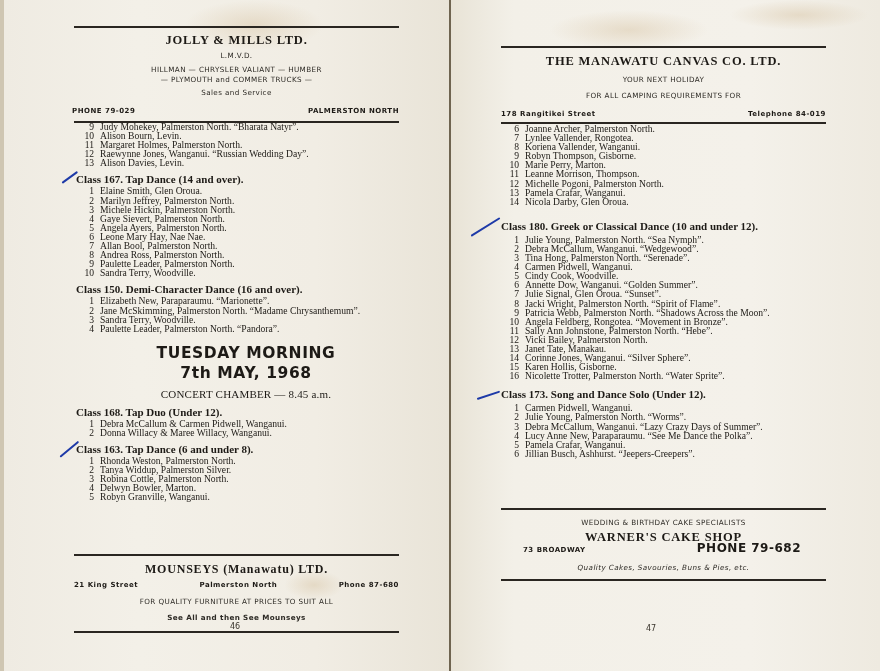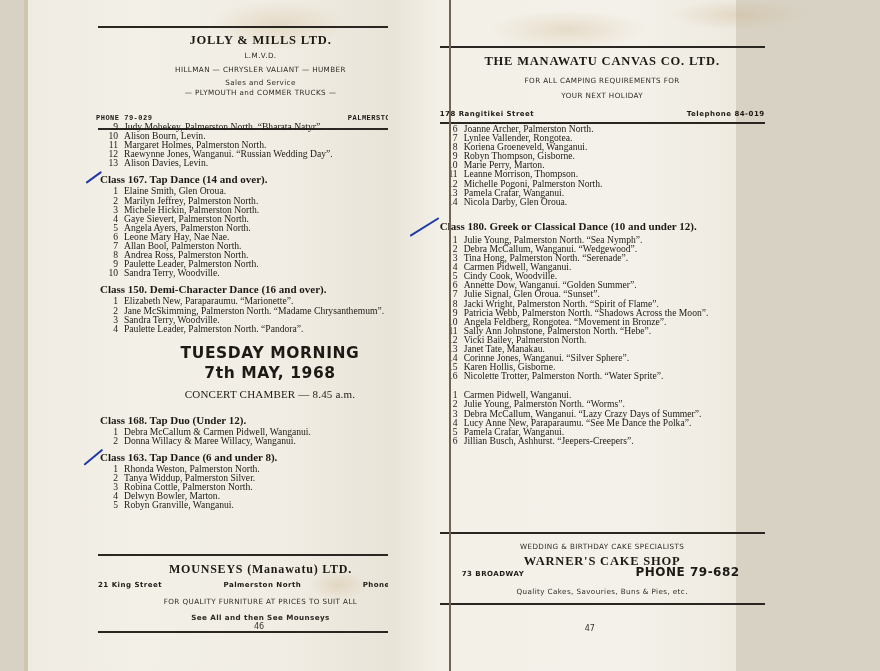--- a/index.html
+++ b/index.html
@@ -4,23 +4,22 @@
 <style>
   * { box-sizing: border-box; margin: 0; padding: 0; }
   html, body { width: 880px; height: 671px; overflow: hidden; }
   body {
     background: #d8d2c4;
     font-family: "Liberation Serif", serif;
     color: #1d1a16;
     position: relative;
   }
   .spread {
-    position: absolute; left: 0; top: 0; width: 736px; height: 671px;
+    position: absolute; left: 0; top: 0; width: 880px; height: 671px;
     display: flex;
-    padding-left: 24px;
   }
   .page {
     position: relative;
     height: 671px;
     background: linear-gradient(90deg, #efebe2 0%, #f3f0e8 30%, #f1ede4 70%, #e9e4d8 100%);
   }
   .page.left { width: 449px; border-left: 4px solid #cfc6b2; }
   .page.right {
     width: 431px;
     background: linear-gradient(90deg, #e8e3d6 0%, #f3f0e8 15%, #f4f1ea 70%, #eeeae0 100%);
@@ -82,23 +81,23 @@
 
   <div class="page left">
     <div class="stain" style="left:180px;top:0;width:140px;height:50px;"></div>
     <div class="stain" style="left:280px;top:570px;width:60px;height:30px;"></div>
 
     <div class="ad" style="top:26px;">
       <div class="rule"></div>
       <div class="ad-title" style="margin-top:5px;">JOLLY &amp; MILLS LTD.</div>
       <div class="ad-sub" style="margin-top:3px;">L.M.V.D.</div>
       <div class="ad-sub" style="margin-top:5px;">HILLMAN — CHRYSLER VALIANT — HUMBER</div>
+      <div class="ad-sub" style="margin-top:1px;">— PLYMOUTH and COMMER TRUCKS —</div>
       <div class="ad-sub" style="margin-top:4px;">Sales and Service</div>
-      <div class="ad-sub" style="margin-top:1px;">— PLYMOUTH and COMMER TRUCKS —</div>
-      <div class="ad-row" style="margin-top:17px;margin-left:-2px;font-family:Liberation Mono, monospace;">
+      <div class="ad-row" style="margin-top:10px;margin-left:-2px;">
         <span>PHONE 79-029</span>
         <span>PALMERSTON NORTH</span>
       </div>
       <div class="rule" style="margin-top:6px;"></div>
     </div>
 
     <div class="content" style="top:122px;">
       <div id="left-continued">
           <div class="entry">
             <span class="num">9</span>
@@ -185,21 +184,21 @@
           </div>
           <div class="entry">
             <span class="num">4</span>
             <span class="text">Paulette Leader, Palmerston North. “Pandora”.</span>
           </div>
         </div>
       <div style="height:10px;"></div>
       <div class="session-title">TUESDAY MORNING</div>
       <div class="session-title">7th MAY, 1968</div>
       <div class="session-sub" style="margin-top:3px;">CONCERT CHAMBER — 8.45 a.m.</div>
-      <div class="class-head" style="margin-top:12px;">Class 168. Tap Duo (Under 12).</div>
+      <div class="class-head" style="margin-top:4px;">Class 168. Tap Duo (Under 12).</div>
       <div id="left-168">
           <div class="entry">
             <span class="num">1</span>
             <span class="text">Debra McCallum &amp; Carmen Pidwell, Wanganui.</span>
           </div>
           <div class="entry">
             <span class="num">2</span>
             <span class="text">Donna Willacy &amp; Maree Willacy, Wanganui.</span>
           </div>
         </div>
@@ -249,42 +248,42 @@
 
   <div class="spine"></div>
 
   <div class="page right">
     <div class="stain" style="left:100px;top:10px;width:160px;height:40px;"></div>
     <div class="stain" style="left:280px;top:0;width:140px;height:30px;"></div>
 
     <div class="ad" style="top:46px;">
       <div class="rule"></div>
       <div class="ad-title" style="margin-top:6px;">THE MANAWATU CANVAS CO. LTD.</div>
+      <div class="ad-sub" style="margin-top:6px;">YOUR NEXT HOLIDAY</div>
       <div class="ad-sub" style="margin-top:7px;">FOR ALL CAMPING REQUIREMENTS FOR</div>
-      <div class="ad-sub" style="margin-top:6px;">YOUR NEXT HOLIDAY</div>
       <div class="ad-row" style="margin-top:10px;">
         <span>178 Rangitikei Street</span>
         <span>Telephone 84-019</span>
       </div>
       <div class="rule" style="margin-top:4px;"></div>
     </div>
 
     <div class="content" style="top:124px;">
       <div id="right-continued">
           <div class="entry">
             <span class="num">6</span>
             <span class="text">Joanne Archer, Palmerston North.</span>
           </div>
           <div class="entry">
             <span class="num">7</span>
             <span class="text">Lynlee Vallender, Rongotea.</span>
           </div>
           <div class="entry">
             <span class="num">8</span>
-            <span class="text">Koriena Groeneveld, Wanganui.</span>
+            <span class="text">Koriena Vallender, Wanganui.</span>
           </div>
           <div class="entry">
             <span class="num">9</span>
             <span class="text">Robyn Thompson, Gisborne.</span>
           </div>
           <div class="entry">
             <span class="num">10</span>
             <span class="text">Marie Perry, Marton.</span>
           </div>
           <div class="entry">
@@ -370,20 +369,24 @@
           <div class="entry">
             <span class="num">15</span>
             <span class="text">Karen Hollis, Gisborne.</span>
           </div>
           <div class="entry">
             <span class="num">16</span>
             <span class="text">Nicolette Trotter, Palmerston North. “Water Sprite”.</span>
           </div>
         </div>
       <div style="height:8px;"></div>
+      <div class="class-head">
+        <span class="tick" style="left:-24px;top:10px;width:24px;transform:rotate(-18deg);height:2px;"></span>
+        <span>Class 173. Song and Dance Solo (Under 12).</span>
+      </div>
       <div style="height:2px;"></div>
       <div id="right-173">
           <div class="entry">
             <span class="num">1</span>
             <span class="text">Carmen Pidwell, Wanganui.</span>
           </div>
           <div class="entry">
             <span class="num">2</span>
             <span class="text">Julie Young, Palmerston North. “Worms”.</span>
           </div>
@@ -399,26 +402,26 @@
             <span class="num">5</span>
             <span class="text">Pamela Crafar, Wanganui.</span>
           </div>
           <div class="entry">
             <span class="num">6</span>
             <span class="text">Jillian Busch, Ashhurst. “Jeepers-Creepers”.</span>
           </div>
         </div>
     </div>
 
-    <div class="ad" style="top:532px;">
+    <div class="ad" style="top:508px;">
       <div class="rule"></div>
       <div class="ad-sub" style="margin-top:8px;">WEDDING &amp; BIRTHDAY CAKE SPECIALISTS</div>
       <div class="ad-title" style="margin-top:3px;">WARNER'S CAKE SHOP</div>
       <div class="ad-row" style="margin-top:-4px;padding:0 25px 0 22px;">
         <span>73 BROADWAY</span>
         <span style="font-size:12px;">PHONE 79-682</span>
       </div>
-      <div class="ad-sub" style="margin-top:8px;">Quality Cakes, Savouries, Buns &amp; Pies, etc.</div>
+      <div class="ad-sub" style="margin-top:8px;font-style:italic;">Quality Cakes, Savouries, Buns &amp; Pies, etc.</div>
       <div class="rule" style="margin-top:7px;"></div>
     </div>
     <div class="page-num" style="left:197px;top:624px;">47</div>
   </div>
 </div>
 
 </body></html>

